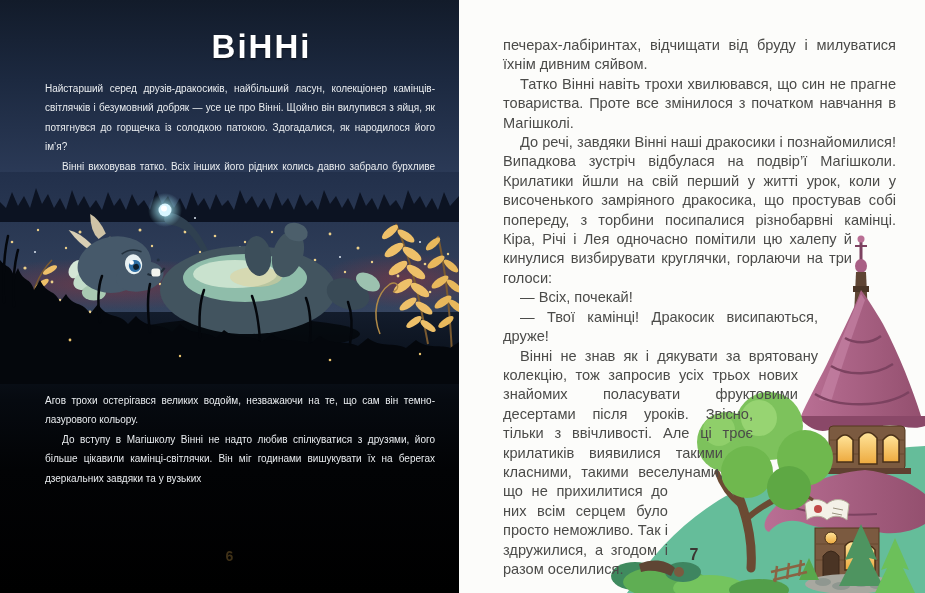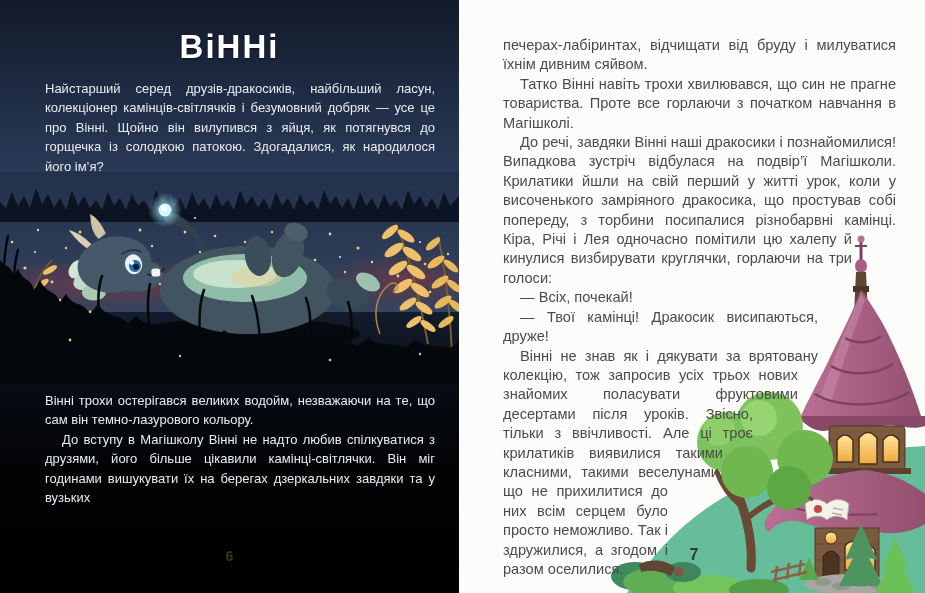--- a/index.html
+++ b/index.html
@@ -14,22 +14,23 @@
     background:linear-gradient(#121b2a 0px,#1c2940 80px,#2b3a57 175px,
                #10182а 330px,#070b12 400px,#020305 470px,#000 593px);
     background:linear-gradient(#121b2a 0px,#1c2940 80px,#2b3a57 175px,
                #0e1623 340px,#060a10 400px,#020305 470px,#000 593px);
     color:#e9ecef;
   }
   .lp-title{
     position:absolute;top:28px;left:0;width:100%;text-align:center;
     font-size:33px;font-weight:bold;letter-spacing:2px;color:#ffffff;
     text-shadow:0 1px 2px rgba(0,0,0,.6);
-  }
-  .lp-text{position:absolute;left:45px;width:390px;font-size:13px;line-height:19.4px;
+    padding-left:32px;
+  }
+  .lp-text{position:absolute;left:45px;width:390px;font-size:10px;line-height:19.4px;
     text-align:justify;color:#e9ecef;}
   .lp-text-top{top:79px;}
   .lp-text-bottom{top:391px;}
   .lp-text p,.rp-text p{margin:0;}
   .indent{text-indent:17px;}
   .lp-illustration{position:absolute;left:0;top:172px;width:459px;height:212px;}
   .lp-pagenum{
     position:absolute;left:0;top:548px;width:459px;text-align:center;
     font-size:14px;font-weight:bold;color:rgba(190,150,70,.33);
   }
@@ -236,21 +237,21 @@
         <g fill="#eac36e">
           <circle cx="70" cy="168" r="1.4"></circle>
             <circle cx="180" cy="184" r="1.2"></circle>
           <circle cx="330" cy="188" r="1.3"></circle>
             <circle cx="420" cy="182" r="1.2"></circle>
         </g>
       </svg>
     </div>
 
     <div class="lp-text lp-text-bottom">
-      <p>Вінні трохи остерігався великих водойм, незважаючи на те, що сам він темно-лазурового кольору.</p>
+      <p>Агов трохи остерігався великих водойм, незважаючи на те, що сам він темно-лазурового кольору.</p>
       <p class="indent">До вступу в Магішколу Вінні не надто любив спілкуватися з друзями, його більше цікавили камінці-світлячки. Він міг годинами вишукувати їх на берегах дзеркальних завдяки та у вузьких</p>
     </div>
 
     <div class="lp-pagenum">6</div>
   </div>
 
   <div class="right-page">
 
     <div class="rp-illustration">
       <svg width="316" height="373" viewBox="0 0 316 373">
@@ -360,21 +361,21 @@
     <div class="rp-text">
       <div class="sp" style="width:2px;height:209px;"></div>
       <div class="sp" style="width:46px;height:60px;"></div>
       <div class="sp" style="width:80px;height:72px;"></div>
       <div class="sp" style="width:100px;height:30px;"></div>
       <div class="sp" style="width:145px;height:45px;"></div>
       <div class="sp" style="width:175px;height:40px;"></div>
       <div class="sp" style="width:230px;height:130px;"></div>
 
       <p>печерах-лабіринтах, відчищати від бруду і милуватися їхнім дивним сяйвом.</p>
-      <p class="indent">Татко Вінні навіть трохи хвилювався, що син не прагне товариства. Проте все горлаючи з початком навчання в Магішколі.</p>
+      <p class="indent">Татко Вінні навіть трохи хвилювався, що син не прагне товариства. Проте все змінилося з початком навчання в Магішколі.</p>
       <p class="indent">До речі, завдяки Вінні наші дракосики і познайомилися! Випадкова зустріч відбулася на подвір’ї Магішколи. Крилатики йшли на свій перший у житті урок, коли у височенького замріяного дракосика, що простував собі попереду, з торбини посипалися різнобарвні камінці. Кіра, Річі і Лея одночасно помітили цю халепу й кинулися визбирувати круглячки, горлаючи на три голоси:</p>
       <p class="indent">— Всіх, почекай!</p>
       <p class="indent">— Твої камінці! Дракосик висипаються, друже!</p>
       <p class="indent">Вінні не знав як і дякувати за врятовану колекцію, тож запросив усіх трьох нових знайомих поласувати фруктовими десертами після уроків. Звісно, тільки з ввічливості. Але ці троє крилатиків виявилися такими класними, такими веселунами, що не прихилитися до них всім серцем було просто неможливо. Так і здружилися, а згодом і разом оселилися.</p>
 
     </div>
 
     <div class="rp-pagenum">7</div>
   </div>
 </div>

